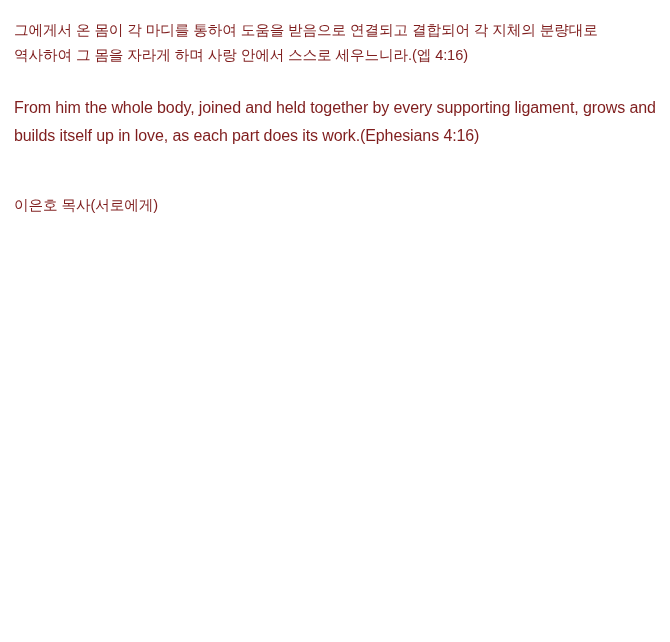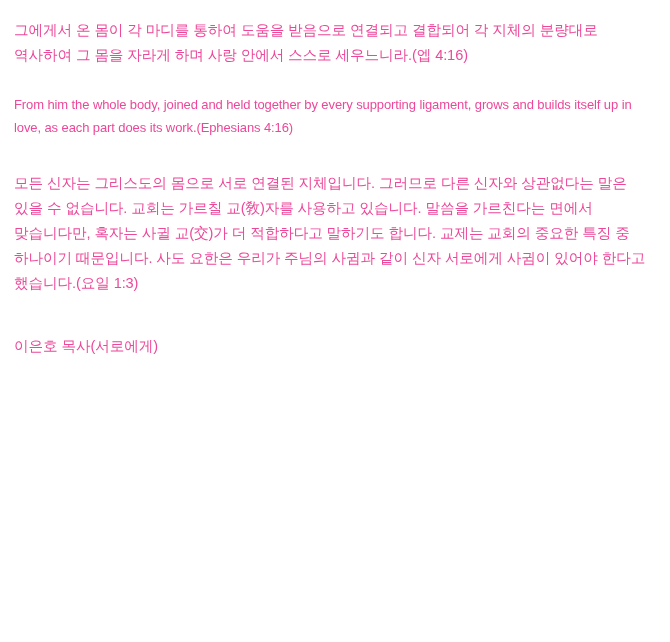--- a/index.html
+++ b/index.html
@@ -19,47 +19,46 @@
     width: 670px;
     height: 642px;
     padding: 18px 14px 10px 14px;
     background: #ffffff;
   }
   .para {
     font-size: 14.6px;
     line-height: 1.72;
     letter-spacing: -0.1px;
     margin: 0 0 26px 0;
-    color: #ec4899;
+    color: #7f1d1d;
     word-break: keep-all;
   }
   .para.korean {
     text-align: left;
   }
   .para.english {
-    font-size: 13px;
+    font-size: 16px;
     line-height: 1.72;
   }
   .para.signature {
     margin-bottom: 0;
   }
   .spacer-sm { height: 6px; }
 </style>
 </head>
 <body>
 
 <div class="page">
 
   <p class="para korean">그에게서 온 몸이 각 마디를 통하여 도움을 받음으로 연결되고 결합되어 각 지체의 분량대로 역사하여 그 몸을 자라게 하며 사랑 안에서 스스로 세우느니라.(엡 4:16)</p>
 
   <p class="para english">From him the whole body, joined and held together by every supporting ligament, grows and builds itself up in love, as each part does its work.(Ephesians 4:16)</p>
 
   <div class="spacer-sm"></div>
 
-  <p class="para korean">모든 신자는 그리스도의 몸으로 서로 연결된 지체입니다. 그러므로 다른 신자와 상관없다는 말은 있을 수 없습니다. 교회는 가르칠 교(敎)자를 사용하고 있습니다. 말씀을 가르친다는 면에서 맞습니다만, 혹자는 사귈 교(交)가 더 적합하다고 말하기도 합니다. 교제는 교회의 중요한 특징 중 하나이기 때문입니다. 사도 요한은 우리가 주님의 사귐과 같이 신자 서로에게 사귐이 있어야 한다고 했습니다.(요일 1:3)</p>
 
   <div class="spacer-sm"></div>
 
 
   <div class="spacer-sm"></div>
 
   <p class="para korean signature">이은호 목사(서로에게)</p>
 
 </div>
 

